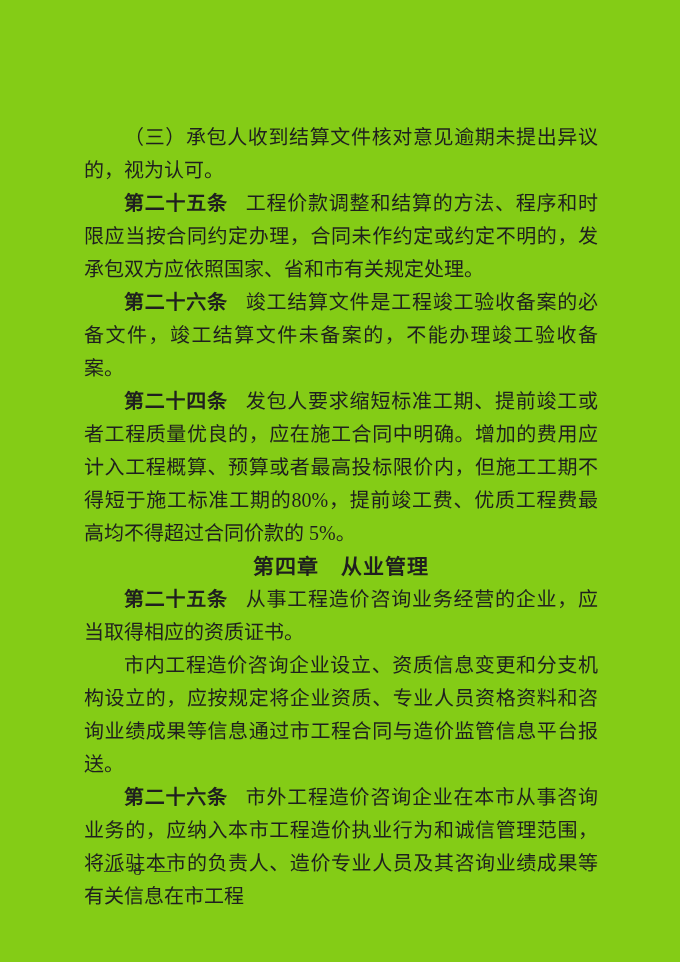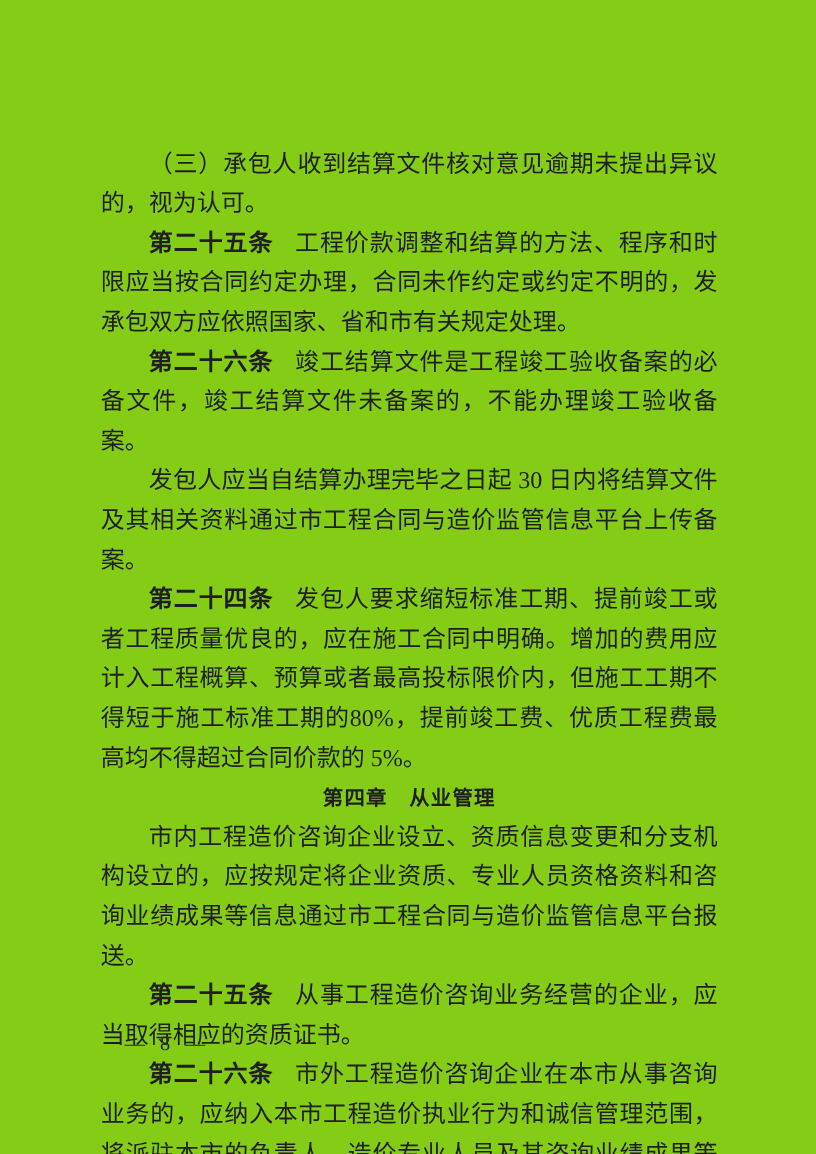--- a/index.html
+++ b/index.html
@@ -30,21 +30,21 @@
     text-justify: inter-character;
   }
   .para.body {
     text-indent: 2em;
   }
   .para.chapter {
     text-align: center;
     text-indent: 0;
     font-family: "Liberation Sans", "DejaVu Sans", sans-serif;
     font-weight: bold;
-    font-size: 17px;
+    font-size: 21px;
     letter-spacing: 1px;
   }
   .lead {
     font-family: "Liberation Sans", "DejaVu Sans", sans-serif;
     font-weight: bold;
     margin-right: 0.9em;
   }
   .page-number {
     position: absolute;
     left: 104px;
@@ -56,21 +56,20 @@
   }
 </style>
 </head>
 <body>
 
 <div class="page">
   <div class="content">
       <p class="para body">（三）承包人收到结算文件核对意见逾期未提出异议的，视为认可。</p>
       <p class="para body"><span class="lead">第二十五条</span>工程价款调整和结算的方法、程序和时限应当按合同约定办理，合同未作约定或约定不明的，发承包双方应依照国家、省和市有关规定处理。</p>
       <p class="para body"><span class="lead">第二十六条</span>竣工结算文件是工程竣工验收备案的必备文件，竣工结算文件未备案的，不能办理竣工验收备案。</p>
-      <p class="para body">发包人应当自结算办理完毕之日起 30 日内将结算文件及其相关资料通过市工程合同与造价监管信息平台上传备案。</p>
       <p class="para body"><span class="lead">第二十四条</span>发包人要求缩短标准工期、提前竣工或者工程质量优良的，应在施工合同中明确。增加的费用应计入工程概算、预算或者最高投标限价内，但施工工期不得短于施工标准工期的80%，提前竣工费、优质工程费最高均不得超过合同价款的 5%。</p>
       <p class="para chapter">第四章　从业管理</p>
+      <p class="para body"><span class="lead">第二十五条</span>从事工程造价咨询业务经营的企业，应当取得相应的资质证书。</p>
       <p class="para body">市内工程造价咨询企业设立、资质信息变更和分支机构设立的，应按规定将企业资质、专业人员资格资料和咨询业绩成果等信息通过市工程合同与造价监管信息平台报送。</p>
-      <p class="para body"><span class="lead">第二十五条</span>从事工程造价咨询业务经营的企业，应当取得相应的资质证书。</p>
       <p class="para body"><span class="lead">第二十六条</span>市外工程造价咨询企业在本市从事咨询业务的，应纳入本市工程造价执业行为和诚信管理范围，将派驻本市的负责人、造价专业人员及其咨询业绩成果等有关信息在市工程</p>
     </div>
   <div class="page-number">— 8 —</div>
 </div>
 
 </body></html>

